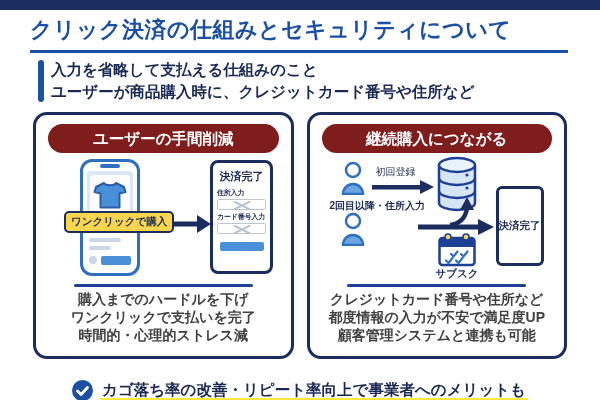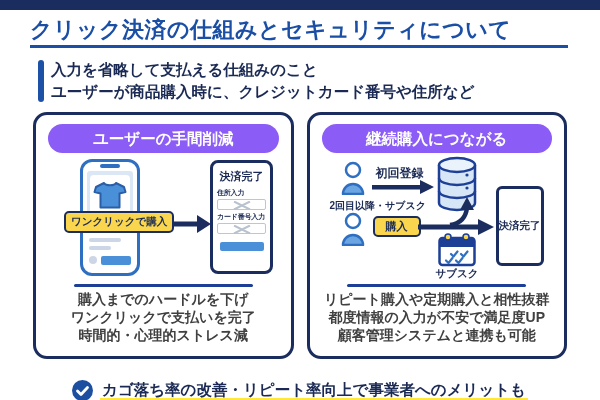--- a/index.html
+++ b/index.html
@@ -2,28 +2,28 @@
 <html><head>
 <meta charset="utf-8">
 <style>
   * { margin:0; padding:0; box-sizing:border-box; }
   html,body { width:600px; height:400px; }
   body { font-family:"Liberation Sans",sans-serif; background:#fff; color:#1b2a54; }
   .canvas { position:relative; width:600px; height:400px; background:#fff; overflow:hidden; }
   .topbar { position:absolute; top:0; left:0; width:600px; height:10px; background:#1b2d5e; }
   .title { position:absolute; top:15px; left:30px; width:538px; font-size:22px; font-weight:800;
            color:#1a4fa5; letter-spacing:.5px; white-space:nowrap;
-           border-bottom:3px solid #1a4fa5; }
+           border-bottom:3px solid #1a4fa5; padding-bottom:5px; }
   .subtitle { position:absolute; top:59px; left:38px; padding-left:13px; font-size:15.5px;
               font-weight:700; line-height:1.42; color:#1b2a54; }
   .subbar { position:absolute; left:0; top:1px; bottom:1px; width:6px; border-radius:3px; background:#1d51a8; }
   .panels { position:absolute; top:112px; left:33px; width:534px; display:flex; gap:13px; }
   .panel { flex:1; height:247px; background:#fff; border:3px solid #1b2d5e; border-radius:14px;
            padding:9px 8px 0; display:flex; flex-direction:column; }
-  .pill { background:#8b5cf6; color:#fff; border-radius:16px; height:29px; line-height:29px;
+  .pill { background:#7f1d1d; color:#fff; border-radius:16px; height:29px; line-height:29px;
           text-align:center; font-size:15.5px; font-weight:700; margin:0 4px; }
   .illo { position:relative; height:128px; margin-top:2px; }
   .divider { width:75%; height:3px; background:#1d3f96; border-radius:2px; margin:1px auto 4px; }
   .summary { text-align:center; font-size:14px; font-weight:700; line-height:1.27; color:#404040; }
   
   .phone { position:absolute; left:36px; top:4px; width:60px; height:117px; background:#fff;
            border:3px solid #2f6fc1; border-radius:12px; }
   .notch { width:20px; height:4px; background:#2f6fc1; border-radius:2px; margin:2px auto 0; }
   .product { margin:3px 4px 0; height:52px; background:#dce7f5; border-radius:3px;
              display:flex; align-items:center; justify-content:center; }
@@ -40,21 +40,21 @@
   .checkout { position:absolute; left:166px; top:5px; width:63px; height:114px; background:#fff;
               border:3px solid #1b2d5e; border-radius:8px; padding:6px 4px 0; }
   .co-title { font-size:11px; font-weight:700; text-align:center; margin-bottom:4px; }
   .co-label { font-size:7px; font-weight:700; margin:2px 0 1px; letter-spacing:-.2px; }
   .co-input { height:11px; border:1.5px solid #bcc6d4; border-radius:2px;
               display:flex; align-items:center; justify-content:center; }
   .co-btn { margin:8px auto 0; width:44px; height:9px; background:#4a90d9; border-radius:2px; }
   
   .p1 { position:absolute; left:22px; top:6px; }
   .p2 { position:absolute; left:22px; top:57px; }
-  .lbl-first { position:absolute; left:58px; top:10px; font-size:12px; font-weight:700; }
+  .lbl-first { position:absolute; left:58px; top:10px; font-size:10px; font-weight:400; }
   .arrow1 { position:absolute; left:54px; top:25px; }
   .db { position:absolute; left:118px; top:0; }
   .lbl-repeat { position:absolute; left:12px; top:44px; font-size:10px; font-weight:700; white-space:nowrap; }
   .buy { position:absolute; left:55px; top:61px; background:#f9d64e; border:2px solid #1b2d5e;
          border-radius:5px; font-size:11px; font-weight:700; color:#1b2a54; padding:1px 11px; }
   .arrow2 { position:absolute; left:100px; top:64px; }
   .curve { position:absolute; left:130px; top:42px; }
   .cal { position:absolute; left:120px; top:78px; }
   .lbl-subsc { position:absolute; left:118px; top:112px; font-size:10.5px; font-weight:700; }
   .done { position:absolute; left:178px; top:31px; width:48px; height:80px; background:#fff;
@@ -159,28 +159,27 @@
           <svg width="42" height="58" viewBox="0 0 42 58">
             <path d="M3,10 v38 a18,7 0 0 0 36,0 v-38" fill="#d7e6f6" stroke="#1d3f96" stroke-width="2.5"></path>
             <ellipse cx="21" cy="10" rx="18" ry="7" fill="#eaf2fb" stroke="#1d3f96" stroke-width="2.5"></ellipse>
             <path d="M3,23 a18,7 0 0 0 36,0" fill="none" stroke="#1d3f96" stroke-width="2.5"></path>
             <path d="M3,36 a18,7 0 0 0 36,0" fill="none" stroke="#1d3f96" stroke-width="2.5"></path>
             <circle cx="31" cy="20" r="1.6" fill="#1d3f96"></circle>
             <circle cx="31" cy="33" r="1.6" fill="#1d3f96"></circle>
             <circle cx="31" cy="46" r="1.6" fill="#1d3f96"></circle>
           </svg>
         </span>
-        <span class="lbl-repeat">2回目以降・サブスク</span>
+        <span class="lbl-repeat">2回目以降・住所入力</span>
         <span class="p2">
           <svg width="26" height="34" viewBox="0 0 26 34">
             <circle cx="13" cy="9" r="7" fill="#fff" stroke="#2f6fc1" stroke-width="2.5"></circle>
             <path d="M3,33 a10,10 0 0 1 20,0 z" fill="#6ba6e2" stroke="#2f6fc1" stroke-width="2.5" stroke-linejoin="round"></path>
           </svg>
         </span>
-        <span class="buy">購入</span>
         <span class="arrow2">
           <svg width="76" height="16" viewBox="0 0 76 16">
             <rect x="0" y="5.5" width="62" height="5" fill="#1b2d5e"></rect>
             <polygon points="60,0 76,8 60,16" fill="#1b2d5e"></polygon>
           </svg>
         </span>
         <span class="curve">
           <svg width="30" height="30" viewBox="0 0 30 30">
             <path d="M2,28 Q17,26 19,11" stroke="#1b2d5e" stroke-width="4.5" fill="none"></path>
             <polygon points="12,13 19,0 26,13" fill="#1b2d5e"></polygon>
@@ -198,21 +197,21 @@
               <path d="M8,27.5 l2.5,2.5 l4,-5"></path>
               <path d="M18,27.5 l2.5,2.5 l4,-5"></path>
             </g>
           </svg>
         </span>
         <span class="lbl-subsc">サブスク</span>
         <div class="done">決済完了</div>
       </div>
       <div class="divider"></div>
       <div class="summary">
-        <p>リピート購入や定期購入と相性抜群</p>
+        <p>クレジットカード番号や住所など</p>
         <p>都度情報の入力が不安で満足度UP</p>
         <p>顧客管理システムと連携も可能</p>
       </div>
     </section>
   </div>
 
   <div class="footer">
     <span>
       <svg width="21" height="21" viewBox="0 0 21 21">
         <circle cx="10.5" cy="10.5" r="10.5" fill="#1d4fa0"></circle>

